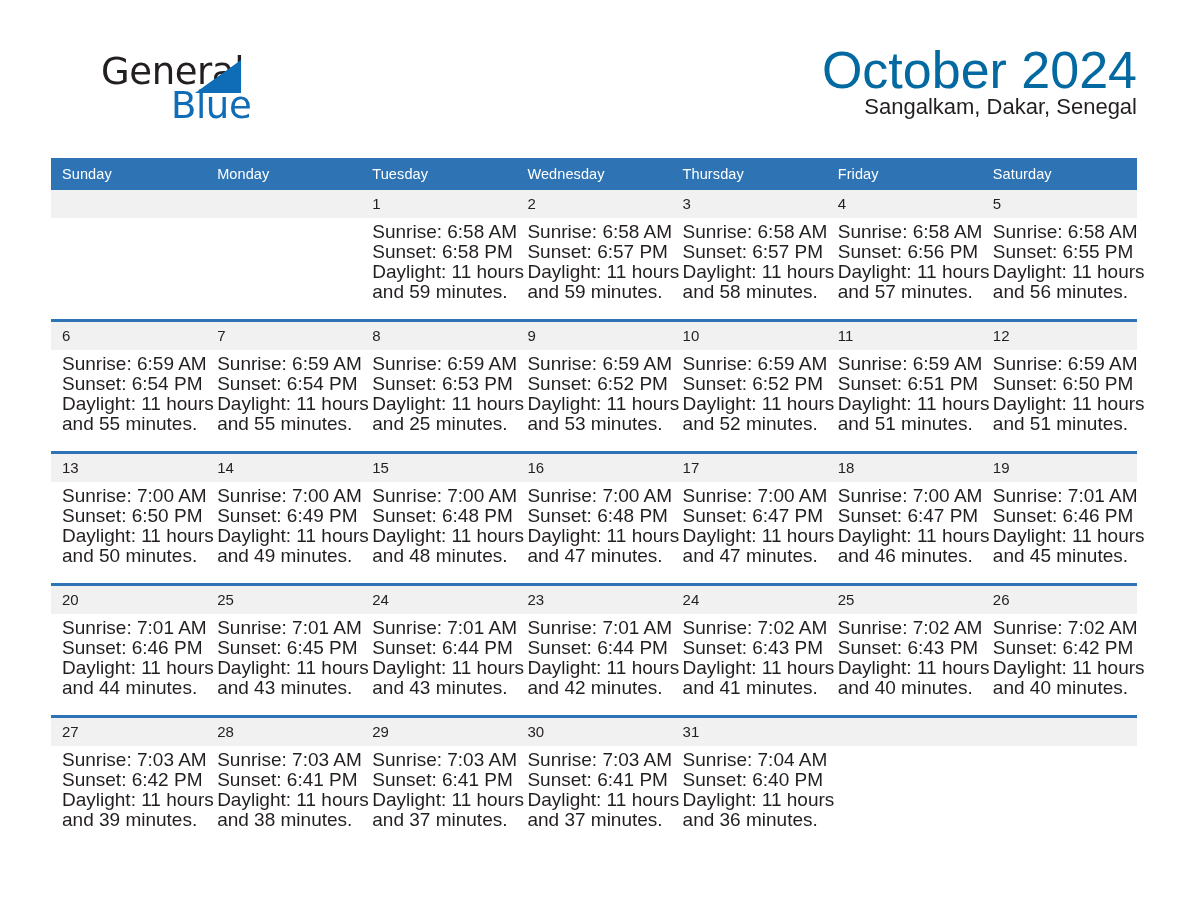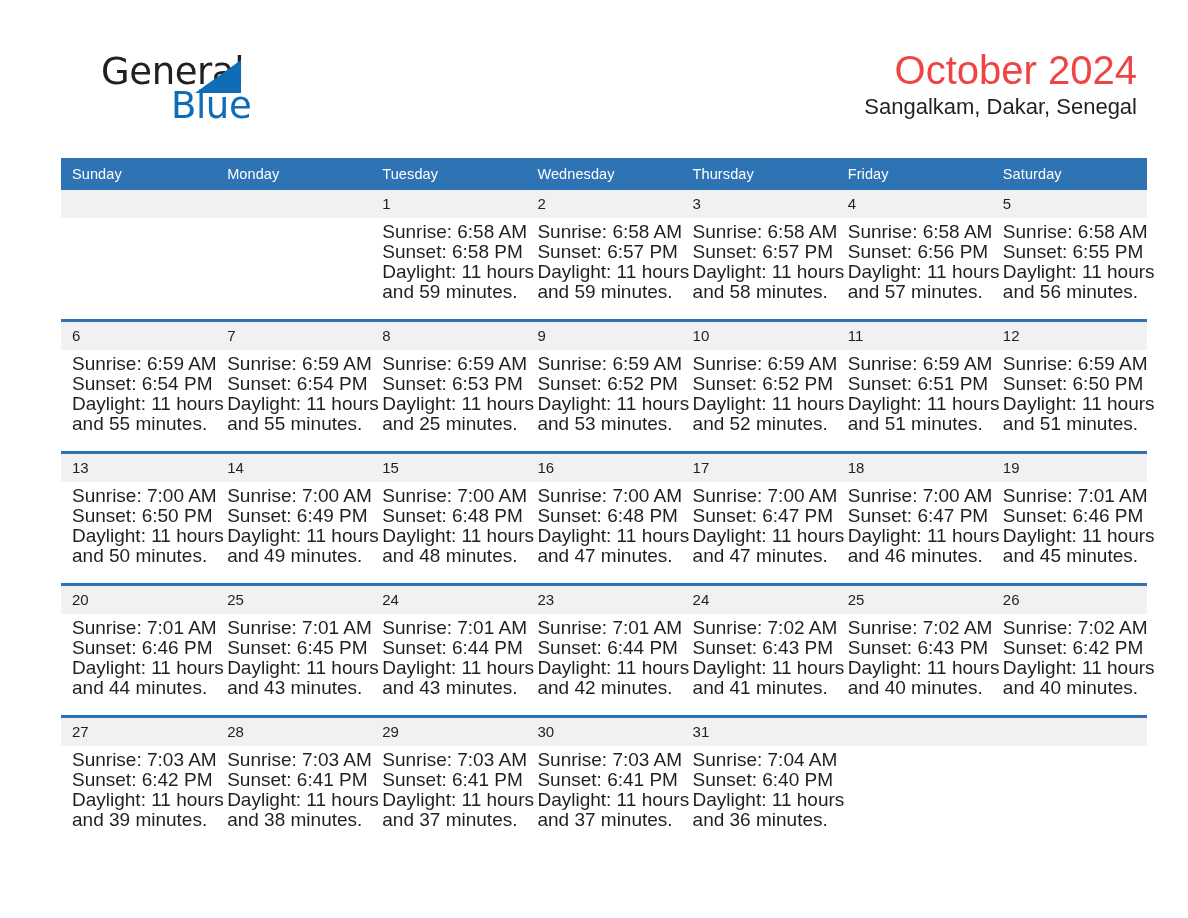--- a/index.html
+++ b/index.html
@@ -66,40 +66,40 @@
     font-weight: 400;
     font-family: "DejaVu Sans", sans-serif;
   }
   .title-block {
     position: absolute;
     right: 51px;
     top: 46px;
     text-align: right;
   }
   .cal-title {
-    font-size: 40px;
+    font-size: 52px;
     line-height: 48px;
     font-weight: 400;
-    color: #ef4444;
+    color: #0369a1;
     letter-spacing: 0px;
     white-space: nowrap;
   }
   .cal-subtitle {
     margin-top: 0;
     font-size: 22px;
     line-height: 26px;
     font-weight: 400;
     color: #231f20;
     white-space: nowrap;
   }
 
   
   .calendar {
     position: absolute;
-    left: 61px;
+    left: 51px;
     top: 158px;
     width: 1086px;
     border-collapse: collapse;
     table-layout: fixed;
   }
   .calendar col { width: 155.14px; }
 
   .dow {
     background: #2e74b5;
     color: #ffffff;

